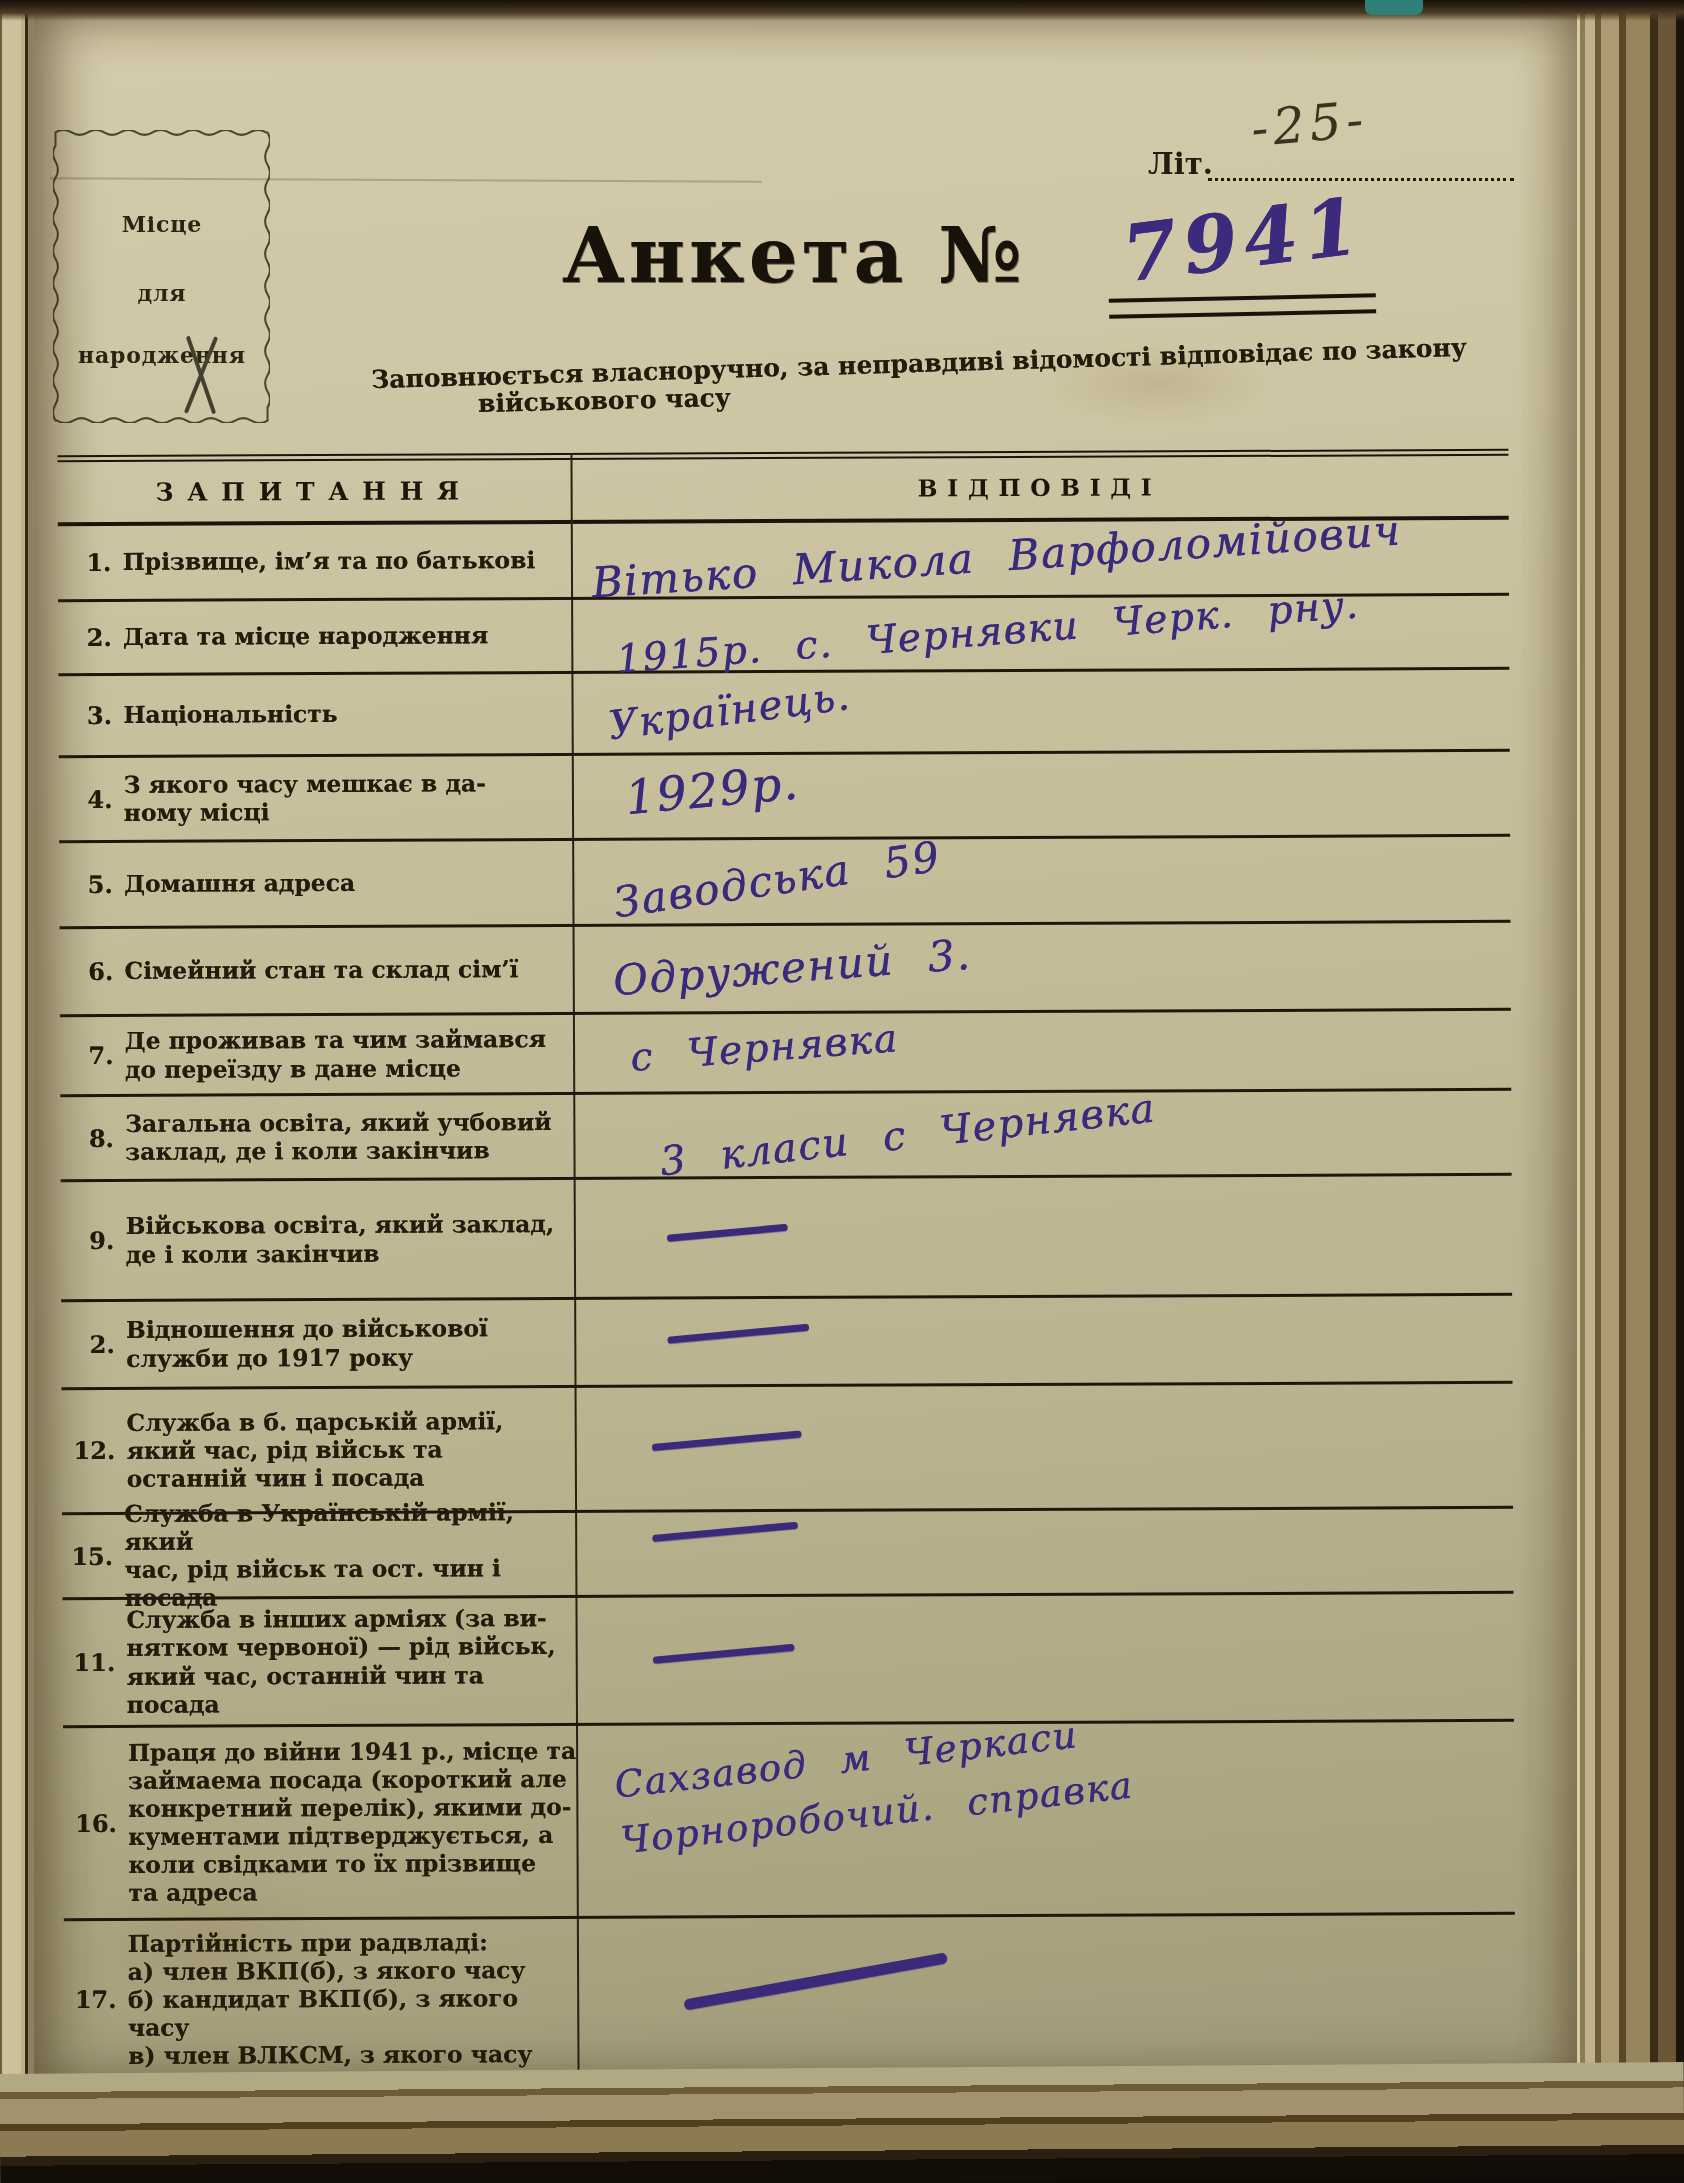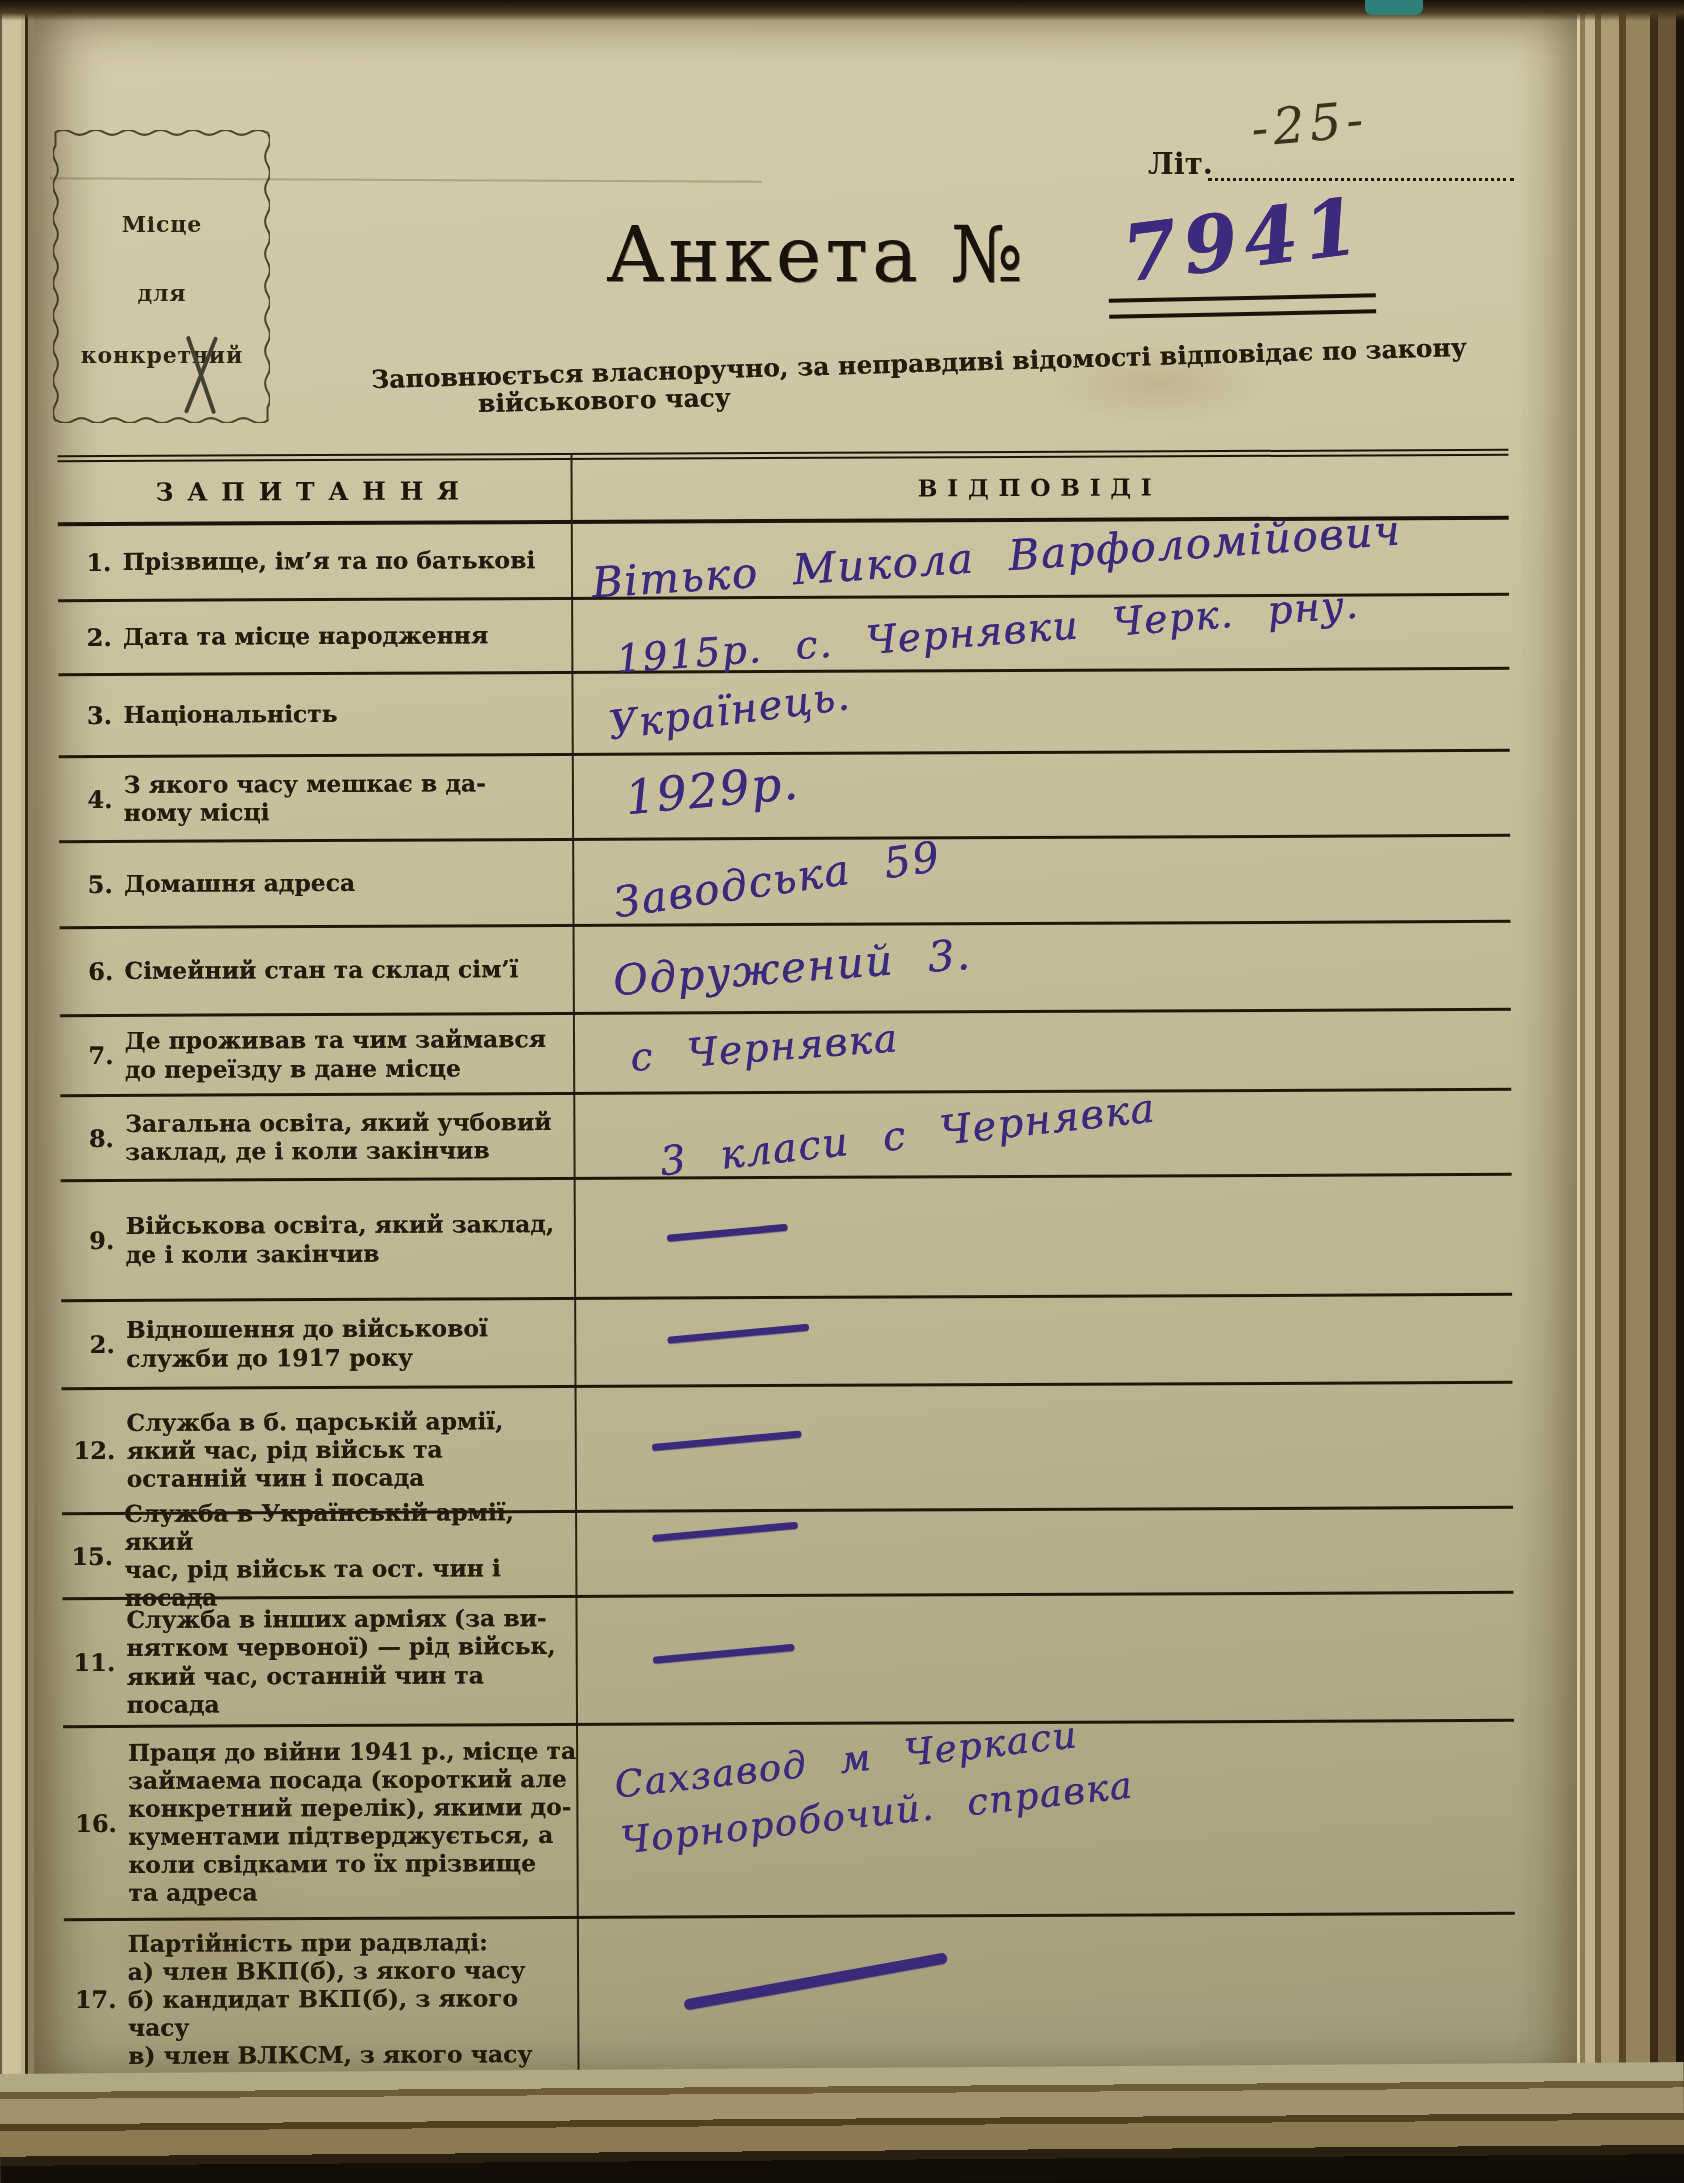--- a/index.html
+++ b/index.html
@@ -34,21 +34,21 @@
   .pline{position:absolute;width:100%;text-align:center;font-weight:700;font-size:22px;
         color:#2a2413;letter-spacing:0.8px;}
   .pl1{top:81px}.pl2{top:150px}.pl3{top:212px}
   .xmark{position:absolute;left:115px;top:204px;width:65px;height:82px;}
   .xmark i{position:absolute;left:31px;top:0;width:4px;height:82px;background:#444031;border-radius:2.4px;display:block;}
   .x1{transform:rotate(22deg)}.x2{transform:rotate(-19deg)}
   .lit-label{position:absolute;left:1114px;top:136px;font-weight:700;font-size:29px;color:#241c0e;}
   .lit-value{position:absolute;left:1217px;top:84px;font-style:italic;font-size:50px;color:#3a3322;
         transform:rotate(-5deg);letter-spacing:4.9px;}
   .lit-line{position:absolute;left:1174px;top:167px;width:306px;border-bottom:3.2px dotted #211a0c;}
-  .form-title{position:absolute;left:572px;top:199px;font-weight:400;font-size:77px;color:#17120a;
+  .form-title{position:absolute;left:528px;top:199px;font-weight:700;font-size:77px;color:#17120a;
         letter-spacing:4px;text-shadow:0.8px 0.8px 0 rgba(23,18,10,.5);}
   .form-number{position:absolute;left:1088px;top:183px;font-style:italic;font-weight:700;font-size:78px;
         color:#3c2a7c;transform:rotate(-7deg);letter-spacing:6.5px;text-shadow:0.4px 0 0 #3c2a7c;}
   .num-underline{position:absolute;left:1075px;top:285px;width:267px;height:12px;
         border-top:4px solid #1b130a;border-bottom:4px solid #1b130a;transform:rotate(-1.2deg);}
   .subtitle1{position:absolute;left:307px;top:338px;width:1156px;text-align:center;font-weight:700;
         font-size:25px;color:#241b0d;transform:rotate(-1.7deg);text-shadow:0 0 0.5px rgba(30,20,5,.75);}
   .subtitle2{position:absolute;left:263px;top:375px;width:615px;text-align:center;font-weight:700;
         font-size:25px;color:#241b0d;transform:rotate(-1.4deg);text-shadow:0 0 0.5px rgba(30,20,5,.75);}
   
@@ -82,21 +82,21 @@
     <div class="crease"></div>
     <div class="stain" style="left:1011px;top:332px;width:226px;height:81px;background:radial-gradient(ellipse,rgba(140,110,60,.18),transparent 70%);"></div>
     <div class="stain" style="left:49px;top:1860px;width:259px;height:137px;background:radial-gradient(ellipse,rgba(120,95,50,.15),transparent 70%);"></div>
 
     <div class="photobox">
       <svg width="217" height="293" viewBox="0 0 268 362">
         <path fill="none" stroke="#4a452e" stroke-width="2.5" d="M 3 3 q 10 -6 20 0 q 10 6 20 0 q 10 -6 20 0 q 10 6 20 0 q 10 -6 20 0 q 10 6 20 0 q 10 -6 20 0 q 10 6 20 0 q 10 -6 20 0 q 10 6 20 0 q 10 -6 20 0 q 10 6 20 0 q 10 -6 20 0 L 265 3 q 6 10 0 20 q -6 10 0 20 q 6 10 0 20 q -6 10 0 20 q 6 10 0 20 q -6 10 0 20 q 6 10 0 20 q -6 10 0 20 q 6 10 0 20 q -6 10 0 20 q 6 10 0 20 q -6 10 0 20 q 6 10 0 20 q -6 10 0 20 q 6 10 0 20 q -6 10 0 20 q 6 10 0 20 L 265 359 q -10 6 -20 0 q -10 -6 -20 0 q -10 6 -20 0 q -10 -6 -20 0 q -10 6 -20 0 q -10 -6 -20 0 q -10 6 -20 0 q -10 -6 -20 0 q -10 6 -20 0 q -10 -6 -20 0 q -10 6 -20 0 q -10 -6 -20 0 q -10 6 -20 0 L 3 359 q -6 -10 0 -20 q 6 -10 0 -20 q -6 -10 0 -20 q 6 -10 0 -20 q -6 -10 0 -20 q 6 -10 0 -20 q -6 -10 0 -20 q 6 -10 0 -20 q -6 -10 0 -20 q 6 -10 0 -20 q -6 -10 0 -20 q 6 -10 0 -20 q -6 -10 0 -20 q 6 -10 0 -20 q -6 -10 0 -20 q 6 -10 0 -20 q -6 -10 0 -20 Z"></path>
       </svg>
       <div class="pline pl1">Місце</div>
       <div class="pline pl2">для</div>
-      <div class="pline pl3">конкретний</div>
+      <div class="pline pl3">народження</div>
       <div class="xmark">
           <i class="x1"></i>
           <i class="x2"></i>
         </div>
     </div>
 
     <div class="lit-label">Літ.</div>
     <div class="lit-value">-25-</div>
     <div class="lit-line"></div>
 

